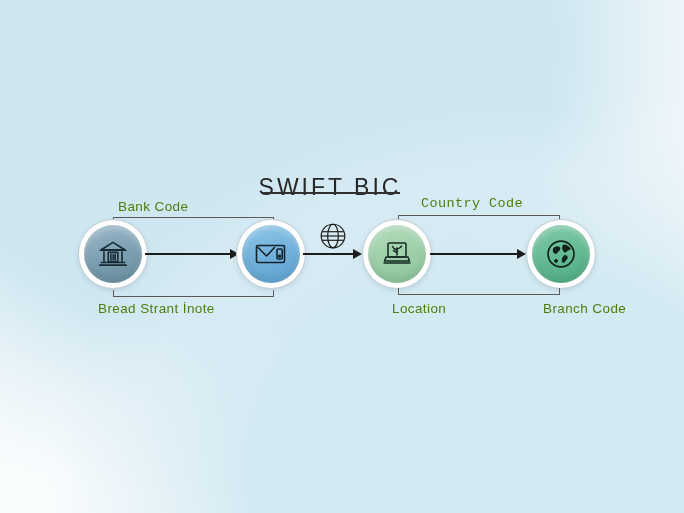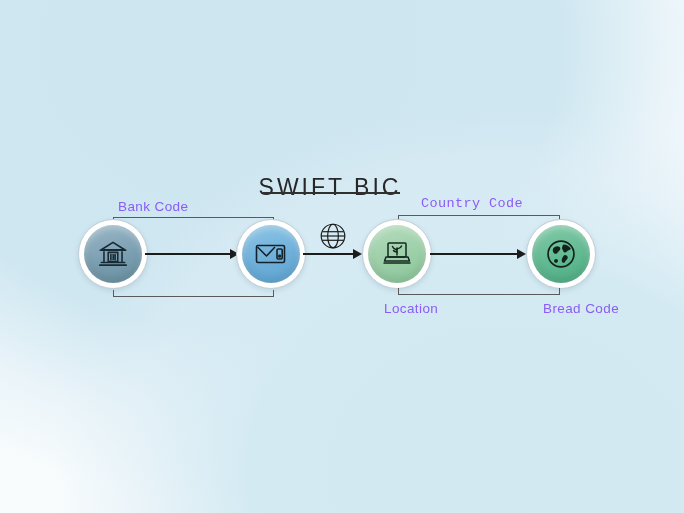--- a/index.html
+++ b/index.html
@@ -59,25 +59,25 @@
   .mini-globe{position:absolute; left:318px; top:221px; width:30px; height:30px;}
 
   .bracket{position:absolute; border-color:#5a5a5a; border-style:solid;}
   .bracket-top{border-width:1px 1px 0 1px; height:6px;}
   .bracket-bottom{border-width:0 1px 1px 1px; height:6px;}
   .bracket-tl{left:113px; top:217px; width:159px;}
   .bracket-bl{left:113px; top:290px; width:159px;}
   .bracket-tr{left:398px; top:215px; width:160px;}
   .bracket-br{left:398px; top:288px; width:160px;}
 
-  .lbl{position:absolute; font-size:13.5px; color:#8b5cf6; letter-spacing:0.4px; white-space:nowrap;}
+  .lbl{position:absolute; font-size:13.5px; color:#4d7c0f; letter-spacing:0.4px; white-space:nowrap;}
   .lbl-bank-code   {left:118px; top:199px;}
   .lbl-country-code{left:421px; top:196px;font-family:Liberation Mono, monospace;}
   .lbl-bread       {left:98px;  top:301px;}
-  .lbl-location    {left:384px; top:301px;}
+  .lbl-location    {left:392px; top:301px;}
   .lbl-branch      {left:543px; top:301px;}
 
   .caption{
     position:absolute; left:277px; top:351px;
     font-size:15.5px; color:#3a3a3a; letter-spacing:0.6px; white-space:nowrap;
   }
 
   svg{display:block;}
 </style>
 </head>
@@ -169,19 +169,20 @@
           <path fill="#12231c" d="M9 11 c1.5-2 4-2.5 5.5-1.5 c1.5 1 1 3 -0.5 4 c-1 0.7 -1 2 -2.5 2.3 c-1.8 0.3 -3.5-2.5-2.5-4.8 z"></path>
           <path fill="#12231c" d="M18.5 7.5 c2.5 0 5 1.5 6.3 3.8 c-1 1.5 -2.8 1.2 -3.8 2.7 c-0.8 1.2 -2.5 0.8 -3 -0.7 c-0.5-1.5-1.5-1.8-1-3.3 c0.3-1 0.5-2.5 1.5-2.5 z"></path>
           <path fill="#12231c" d="M19 17 c1.5-0.3 3 0.7 3 2.2 c0 1.8 -1.8 2.3 -2.5 3.8 c-0.6 1.2 -2.3 1 -2.7-0.4 c-0.4-1.5 0-2.8 0.7-3.8 c0.4-0.7 0.8-1.6 1.5-1.8 z"></path>
           <path fill="#12231c" d="M11.5 20.5 c1 0 2 0.8 1.8 2 c-0.2 1 -1.3 1.6 -2.4 1.2 c-1-0.4-1.3-1.6-0.8-2.4 c0.3-0.5 0.8-0.8 1.4-0.8 z"></path>
         </svg>
       </span>
     </div>
   </div>
 
   <div class="bracket bracket-bottom bracket-bl"></div>
+  <div class="lbl lbl-bread">Bread Strant İnote</div>
 
   <div class="bracket bracket-bottom bracket-br"></div>
   <div class="lbl lbl-location">Location</div>
-  <div class="lbl lbl-branch">Bread Code</div>
+  <div class="lbl lbl-branch">Branch Code</div>
 
 
 </div>
 
 </body></html>

